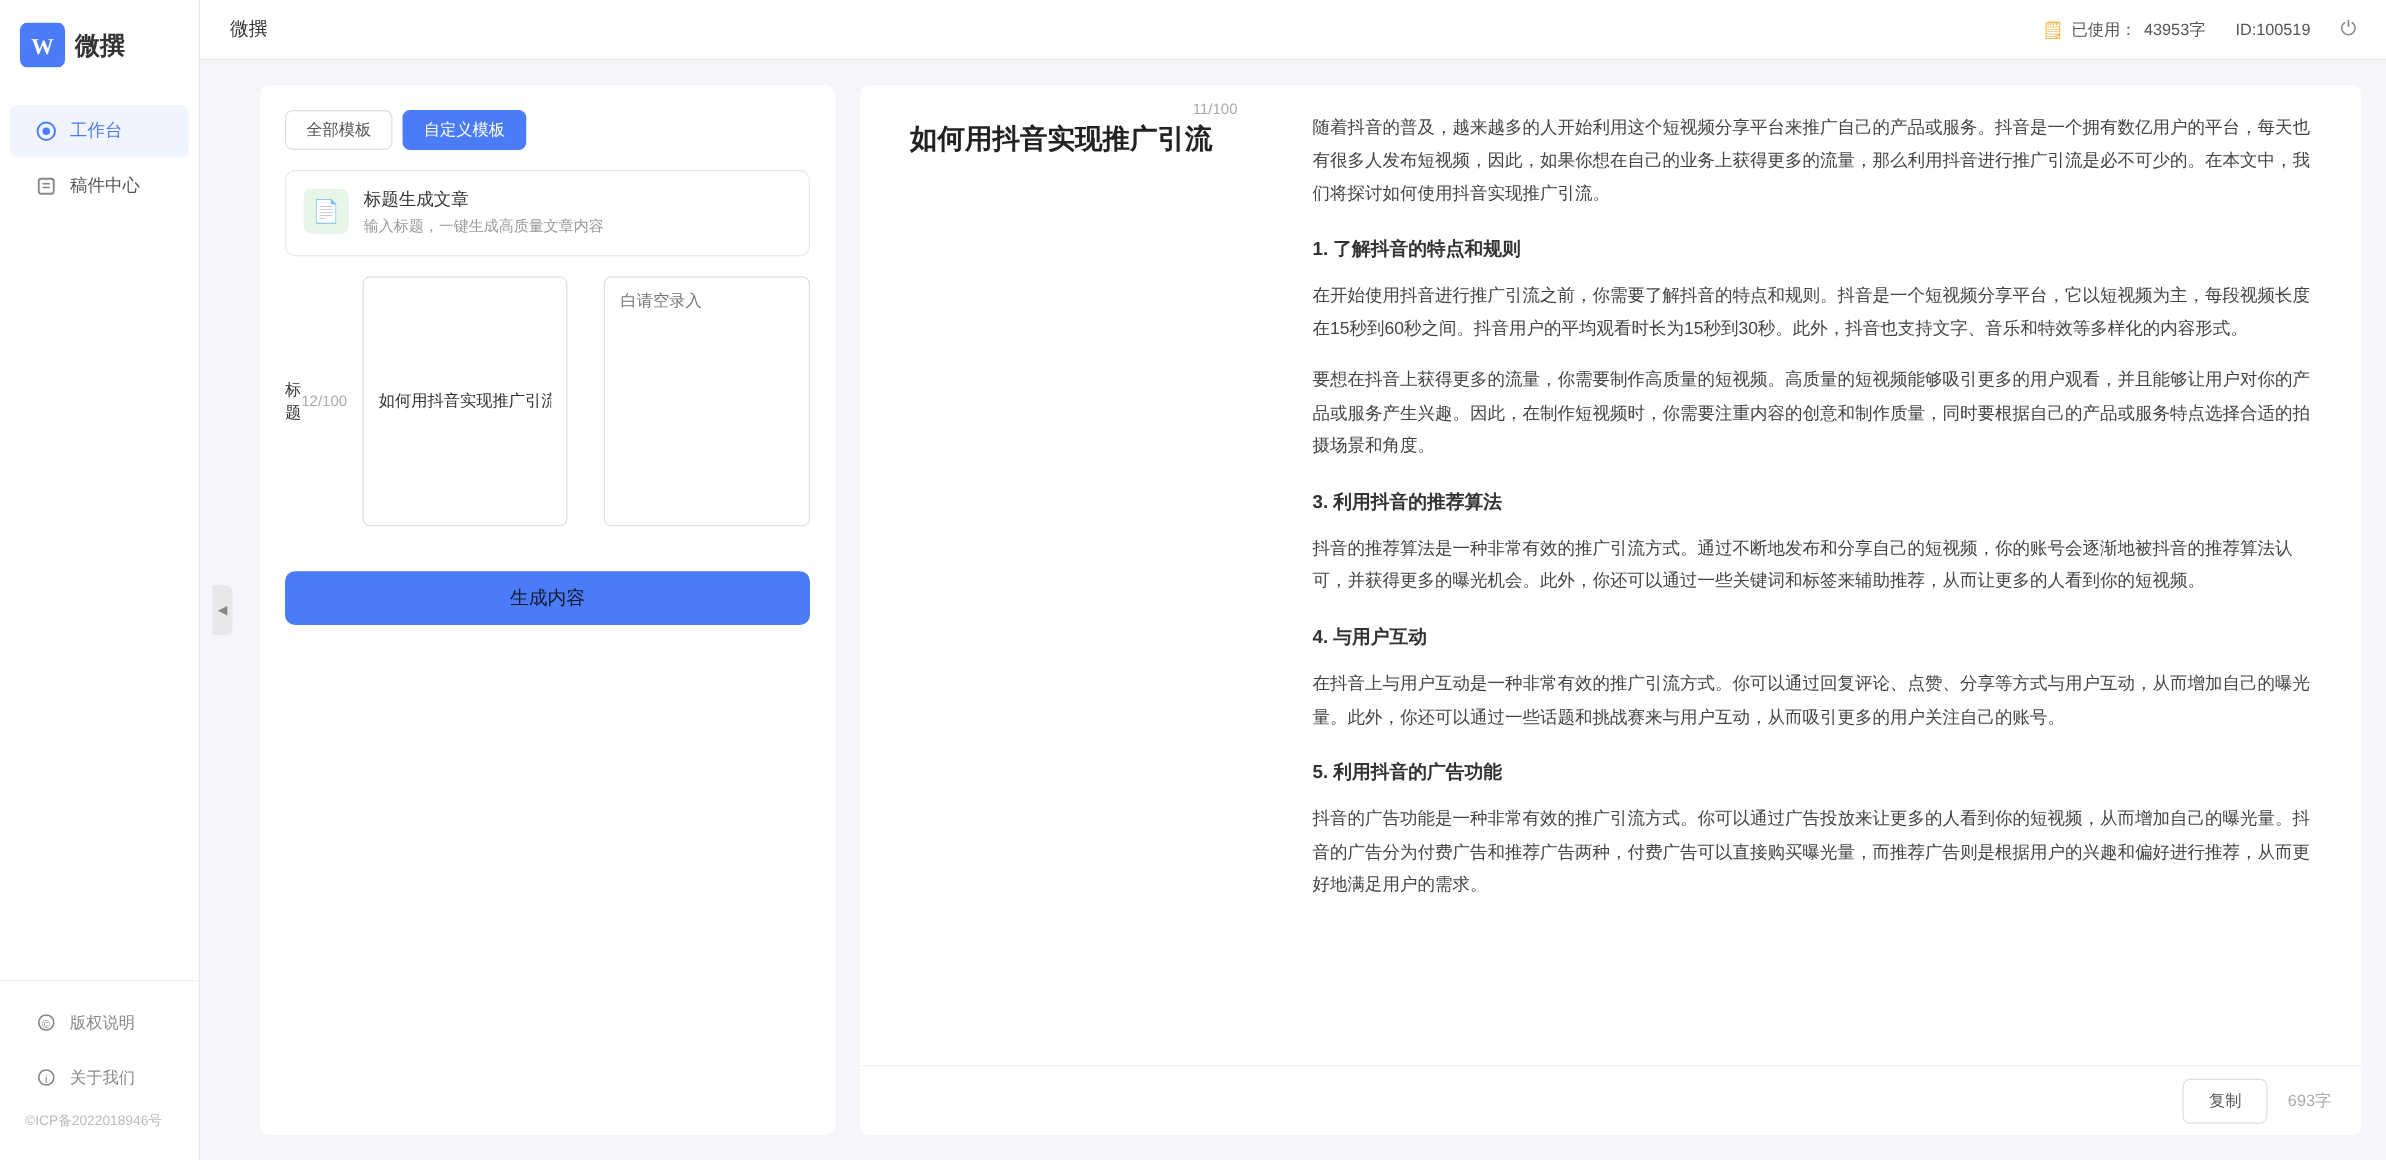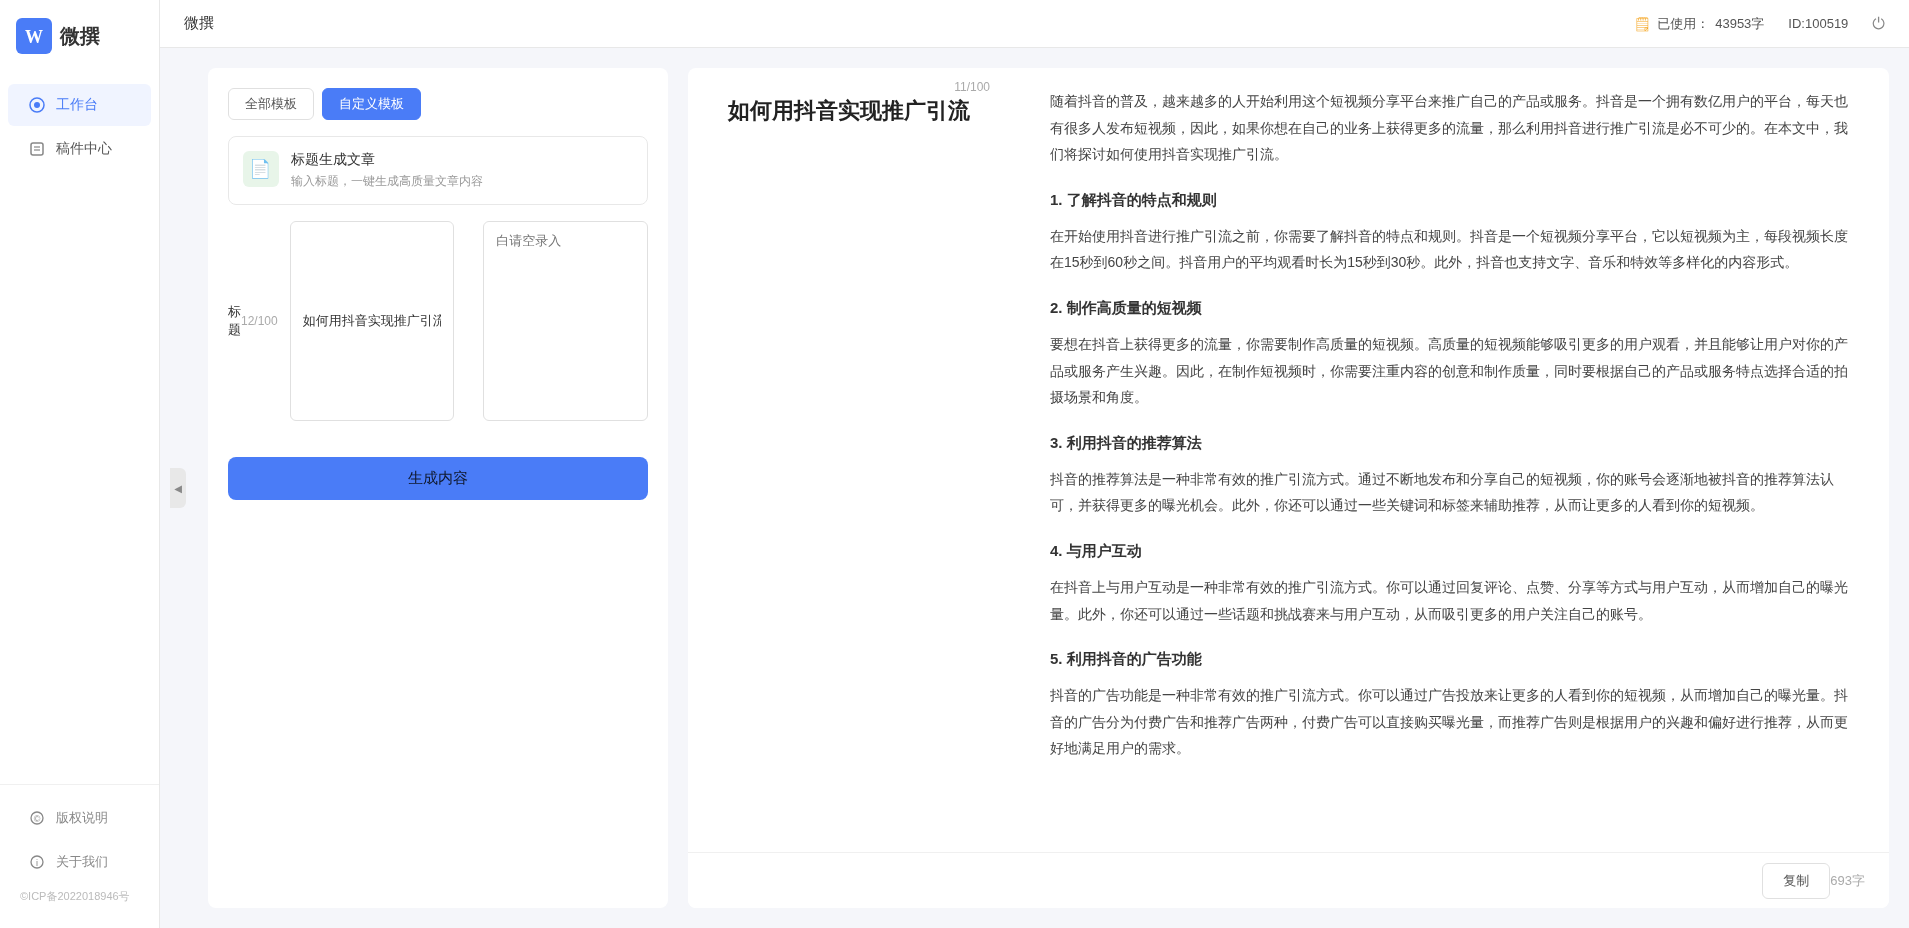--- a/index.html
+++ b/index.html
@@ -329,21 +329,21 @@
       bottom: 0;
       right: 0;
       left: 0;
       height: 56px;
       background: #fff;
       border-top: 1px solid #f0f0f0;
       display: flex;
       align-items: center;
       justify-content: flex-end;
       padding: 0 24px;
-      gap: 0;
+      gap: 16px;
     }
     .copy-btn {
       padding: 8px 20px;
       border: 1px solid #e0e0e0;
       border-radius: 6px;
       background: #fff;
       font-size: 13px;
       cursor: pointer;
       font-family: inherit;
       color: #555;
@@ -465,21 +465,20 @@
       <div class="article-header">
         <div class="word-count-top">11/100</div>
         <h1 class="article-title">如何用抖音实现推广引流</h1>
       </div>
 
       <div class="article-body" id="article-body">
 
       <p>随着抖音的普及，越来越多的人开始利用这个短视频分享平台来推广自己的产品或服务。抖音是一个拥有数亿用户的平台，每天也有很多人发布短视频，因此，如果你想在自己的业务上获得更多的流量，那么利用抖音进行推广引流是必不可少的。在本文中，我们将探讨如何使用抖音实现推广引流。</p>
           <h3>1.  了解抖音的特点和规则</h3>
           <p>在开始使用抖音进行推广引流之前，你需要了解抖音的特点和规则。抖音是一个短视频分享平台，它以短视频为主，每段视频长度在15秒到60秒之间。抖音用户的平均观看时长为15秒到30秒。此外，抖音也支持文字、音乐和特效等多样化的内容形式。</p>
-          <h3>2.  制作高质量的短视频</h3>
           <p>要想在抖音上获得更多的流量，你需要制作高质量的短视频。高质量的短视频能够吸引更多的用户观看，并且能够让用户对你的产品或服务产生兴趣。因此，在制作短视频时，你需要注重内容的创意和制作质量，同时要根据自己的产品或服务特点选择合适的拍摄场景和角度。</p>
           <h3>3.  利用抖音的推荐算法</h3>
           <p>抖音的推荐算法是一种非常有效的推广引流方式。通过不断地发布和分享自己的短视频，你的账号会逐渐地被抖音的推荐算法认可，并获得更多的曝光机会。此外，你还可以通过一些关键词和标签来辅助推荐，从而让更多的人看到你的短视频。</p>
           <h3>4.  与用户互动</h3>
           <p>在抖音上与用户互动是一种非常有效的推广引流方式。你可以通过回复评论、点赞、分享等方式与用户互动，从而增加自己的曝光量。此外，你还可以通过一些话题和挑战赛来与用户互动，从而吸引更多的用户关注自己的账号。</p>
           <h3>5.  利用抖音的广告功能</h3>
           <p>抖音的广告功能是一种非常有效的推广引流方式。你可以通过广告投放来让更多的人看到你的短视频，从而增加自己的曝光量。抖音的广告分为付费广告和推荐广告两种，付费广告可以直接购买曝光量，而推荐广告则是根据用户的兴趣和偏好进行推荐，从而更好地满足用户的需求。</p>
         </div>
 
       <div class="article-footer">

